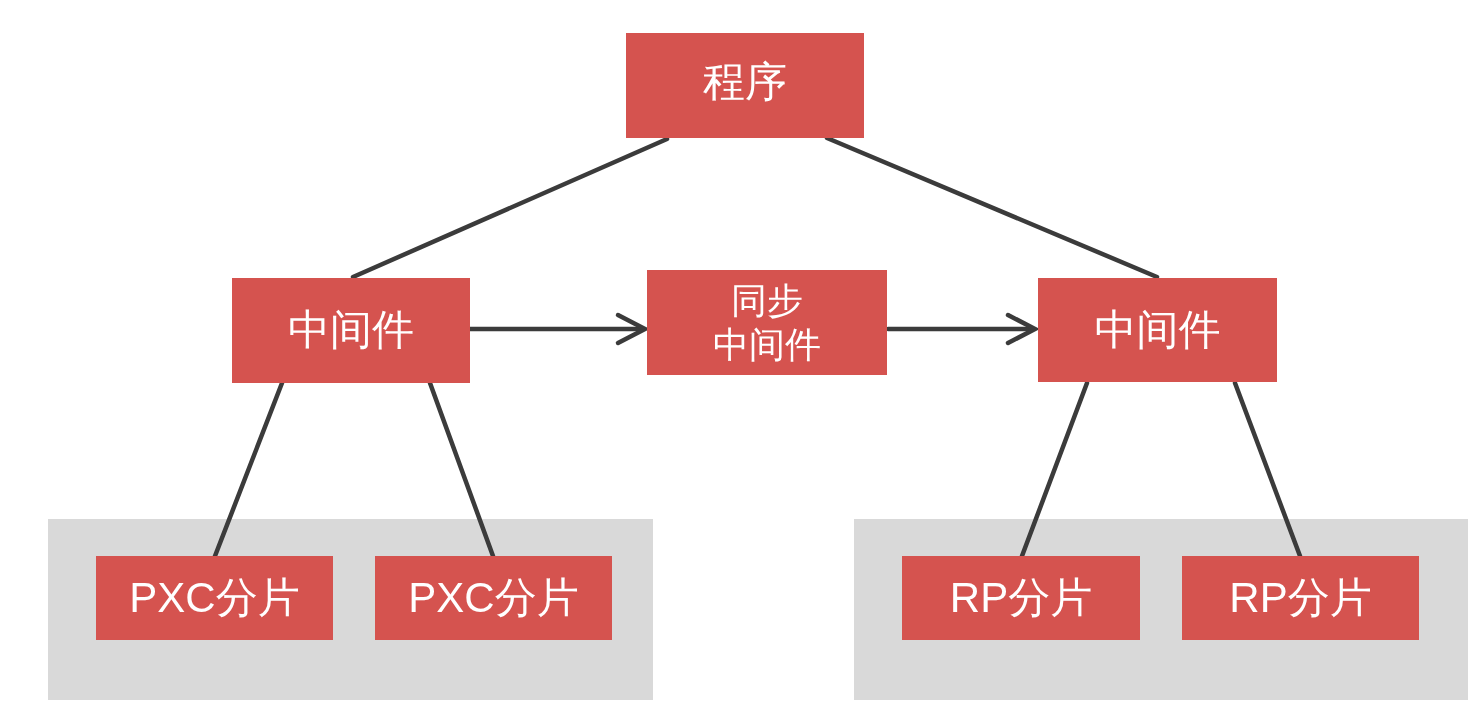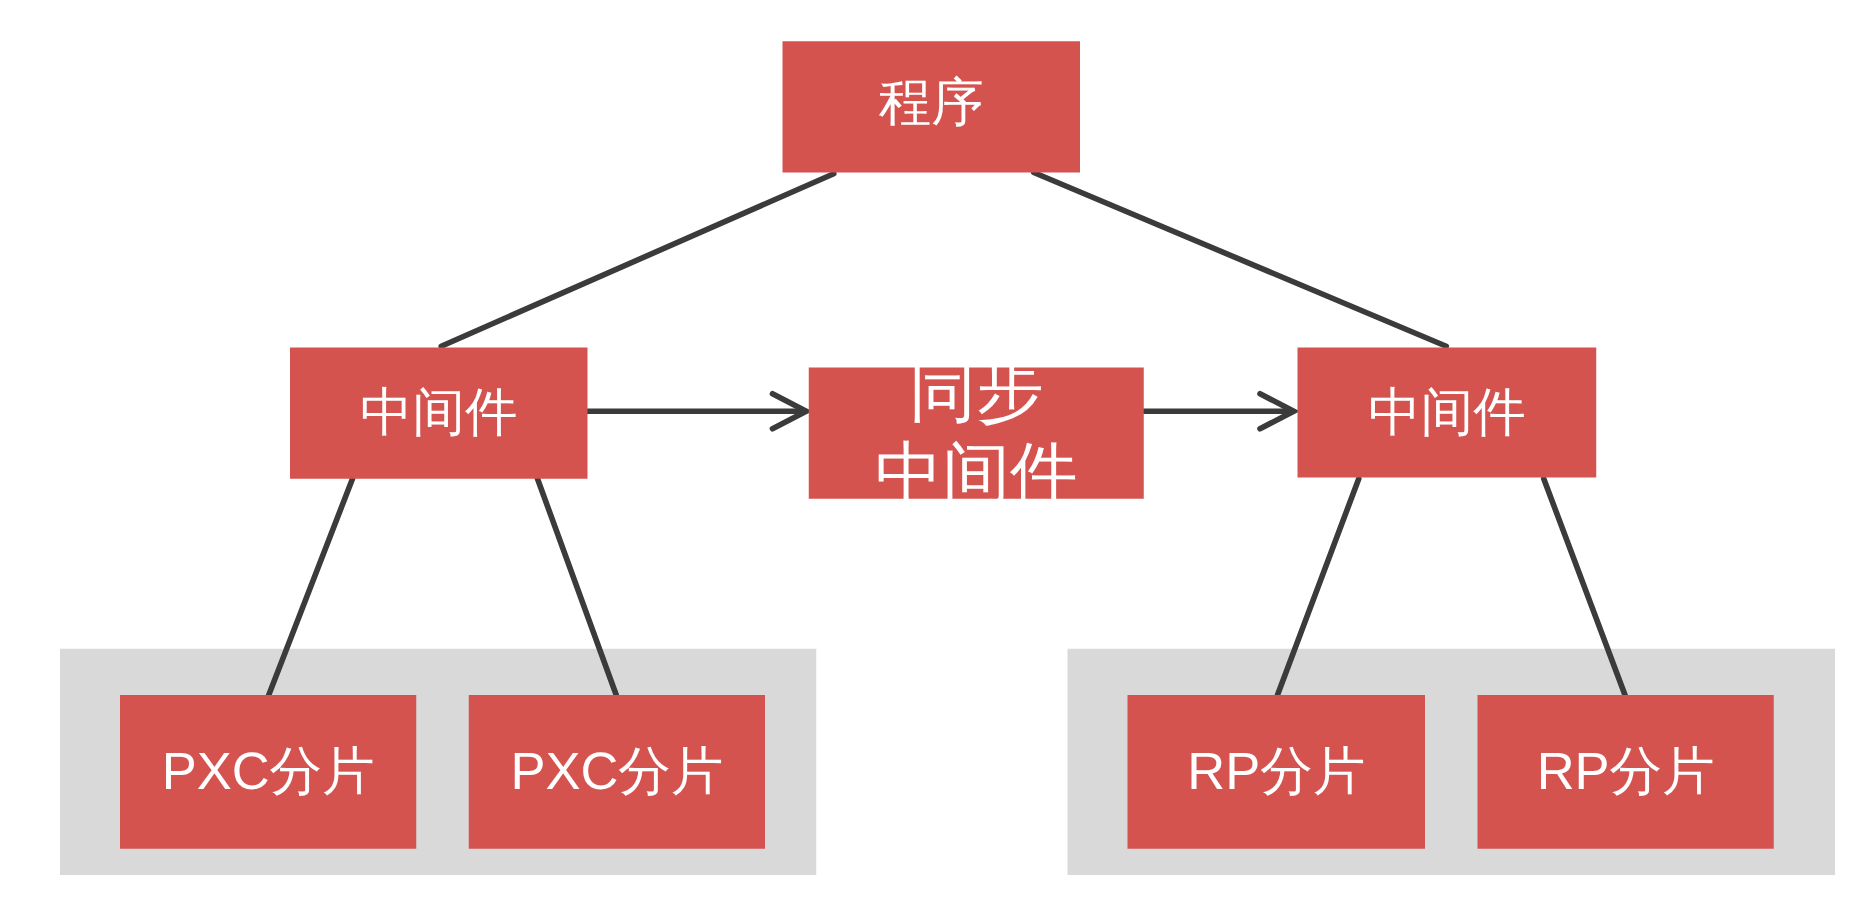--- a/index.html
+++ b/index.html
@@ -49,23 +49,23 @@
     align-items: center;
     justify-content: center;
     text-align: center;
     font-size: 42px;
     line-height: 1.2;
     white-space: pre-line;
     z-index: 3;
   }
   .node-program          { left: 626px;  top: 33px;  width: 238px; height: 105px; font-family: Liberation Mono, monospace; }
   .node-middleware-left  { left: 232px;  top: 278px; width: 238px; height: 105px; }
-  .node-sync-middleware  { left: 647px;  top: 294px; width: 268px; height: 105px; font-size: 54px; }
+  .node-sync-middleware  { left: 647px;  top: 270px; width: 240px; height: 105px; font-size: 36px; }
   .node-middleware-right { left: 1038px; top: 278px; width: 239px; height: 104px; }
-  .node-shard            { top: 556px; width: 237px; height: 123px; text-align: right; }
+  .node-shard            { top: 556px; width: 237px; height: 84px; text-align: right; }
   .node-pxc-1 { left: 96px; }
   .node-pxc-2 { left: 375px; }
   .node-rp-1  { left: 902px;  width: 238px; }
   .node-rp-2  { left: 1182px; }
 </style>
 </head>
 <body>
 
 <div class="canvas">
 

